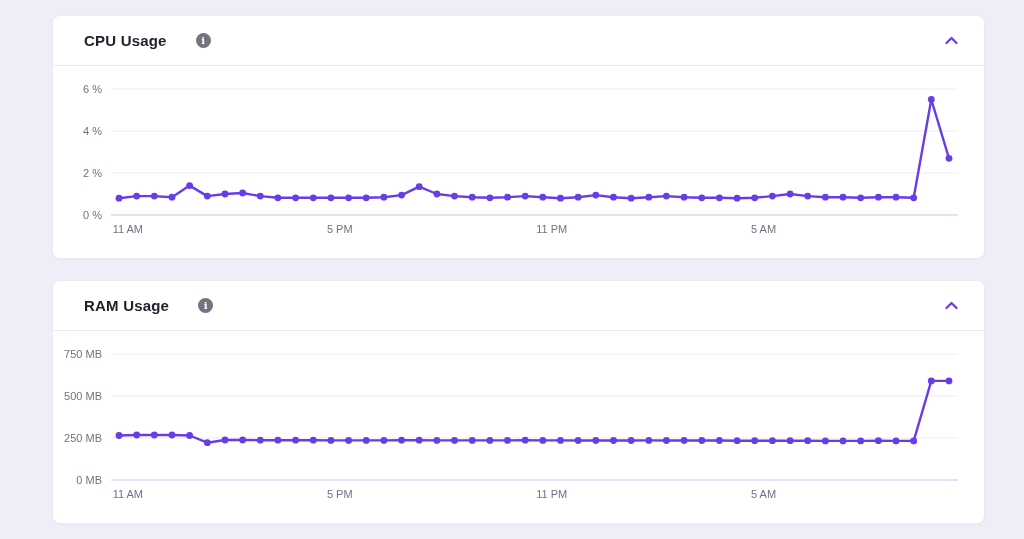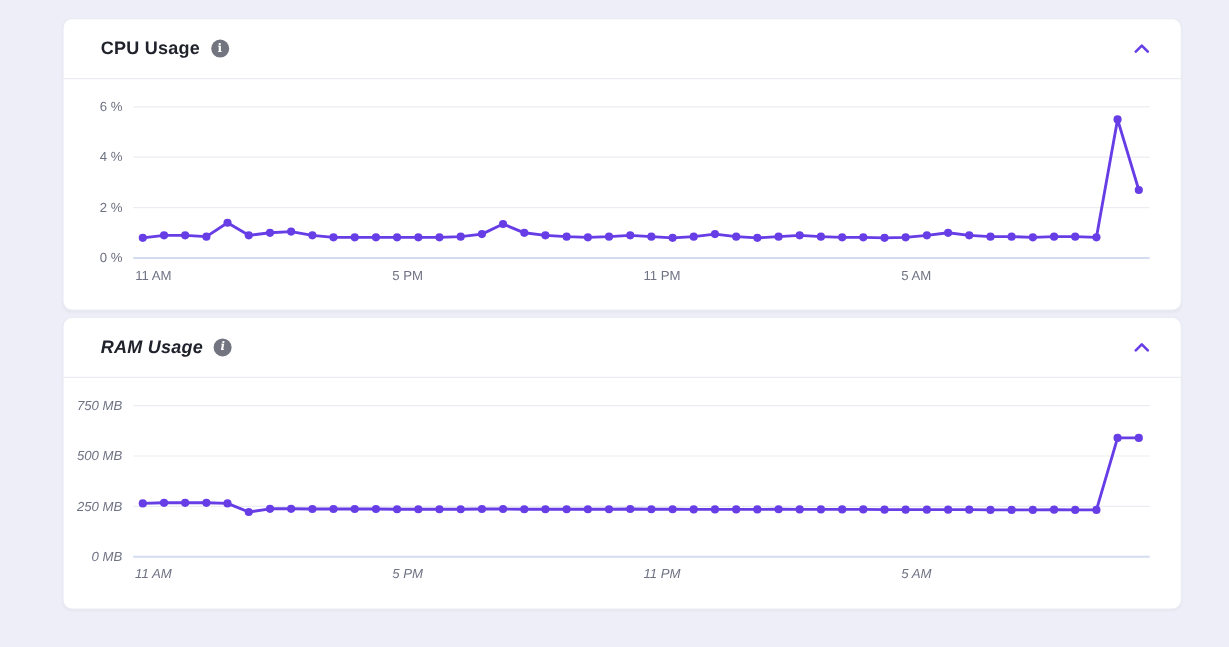--- a/index.html
+++ b/index.html
@@ -9,25 +9,25 @@
     font-family:"Liberation Sans","DejaVu Sans",sans-serif;
     position:relative;overflow:hidden;
   }
   .card{
     position:absolute;left:52px;width:933px;height:244px;
     background:#ffffff;border-radius:8px;
     border:1px solid #eaebf3;box-sizing:border-box;
     box-shadow:0 1px 2px rgba(40,40,80,0.04);
   }
   #card-cpu{top:15px;}
-  #card-ram{top:264px;font-style:italic;}
+  #card-ram{top:280px;}
   .card-header{
     height:50px;display:flex;align-items:center;
     padding:0 22px 0 31px;
-    border-bottom:1px solid #ebecf1;box-sizing:border-box;
+    border-bottom:1px solid #ebecf1;box-sizing:border-box;gap:20px;
   }
   .card-title{
     margin:0;font-size:15px;font-weight:700;color:#21232c;
     letter-spacing:.2px;
   }
   .info-icon{
     margin-left:9px;width:15px;height:15px;border-radius:50%;
     background:#72747f;color:#ffffff;
     font-size:10px;font-weight:700;line-height:15px;
     display:inline-block;text-align:center;

